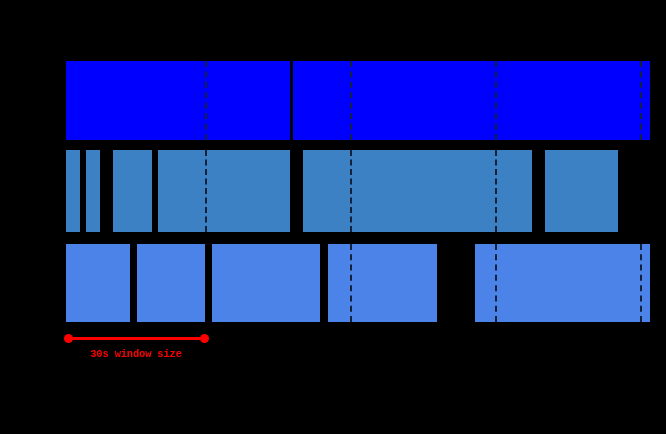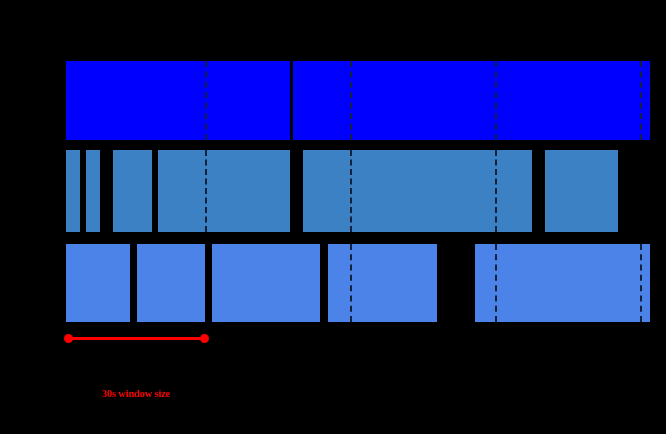--- a/index.html
+++ b/index.html
@@ -42,24 +42,23 @@
     width: 9px;
     height: 9px;
     border-radius: 50%;
     background: #ff0000;
   }
   .annot-label {
     position: absolute;
     color: #ff0000;
     font-size: 10.5px;
     font-weight: bold;
-    font-family: Liberation Serif, serif;
+    font-family: Liberation Mono, monospace;
     white-space: nowrap;
     letter-spacing: -0.2px;
-    margin-top: 40px;
   }
 </style>
 </head>
 <body>
 
 <div id="stage">
 
   <div class="track" id="track-1" style="top: 61px; height: 79px;">
       <div class="seg" style="left: 66px; width: 224px; top: 0px; height: 79px; background: rgb(0, 0, 255);"></div>
       <div class="seg" style="left: 293px; width: 357px; top: 0px; height: 79px; background: rgb(0, 0, 255);"></div>

